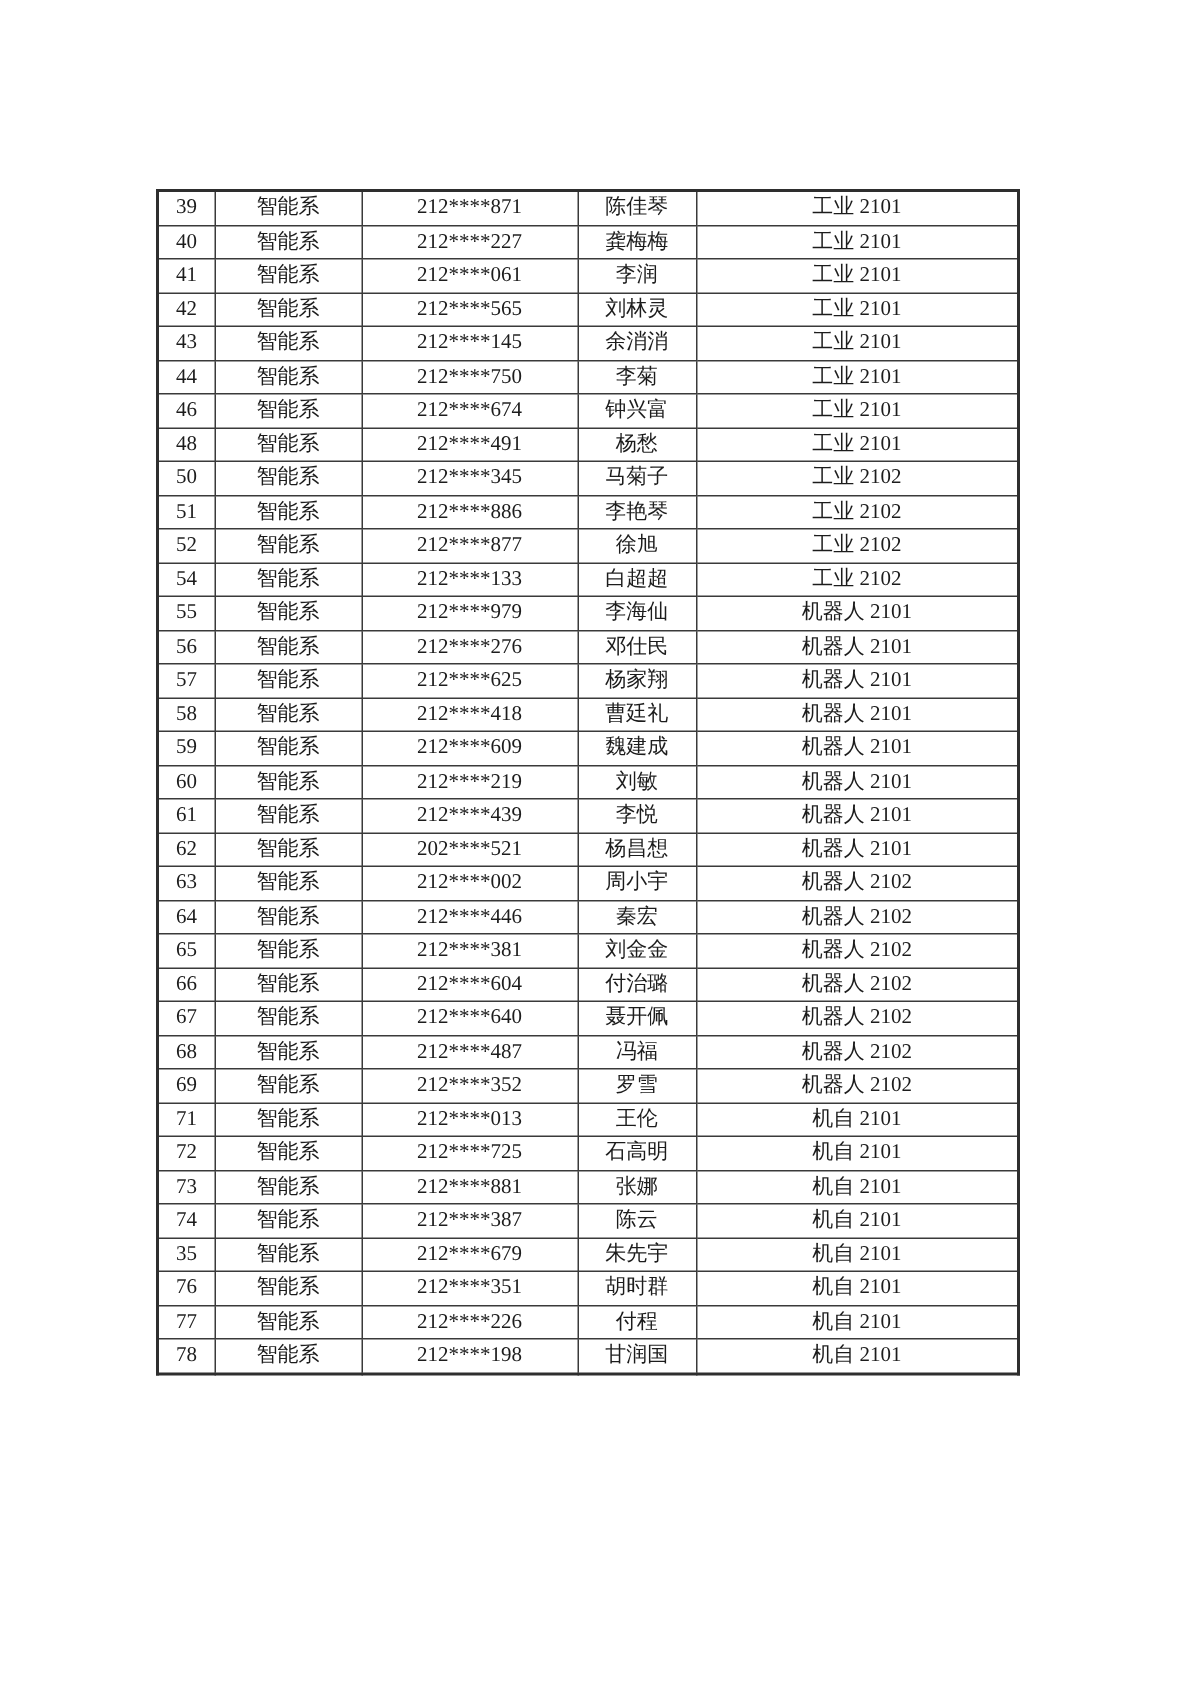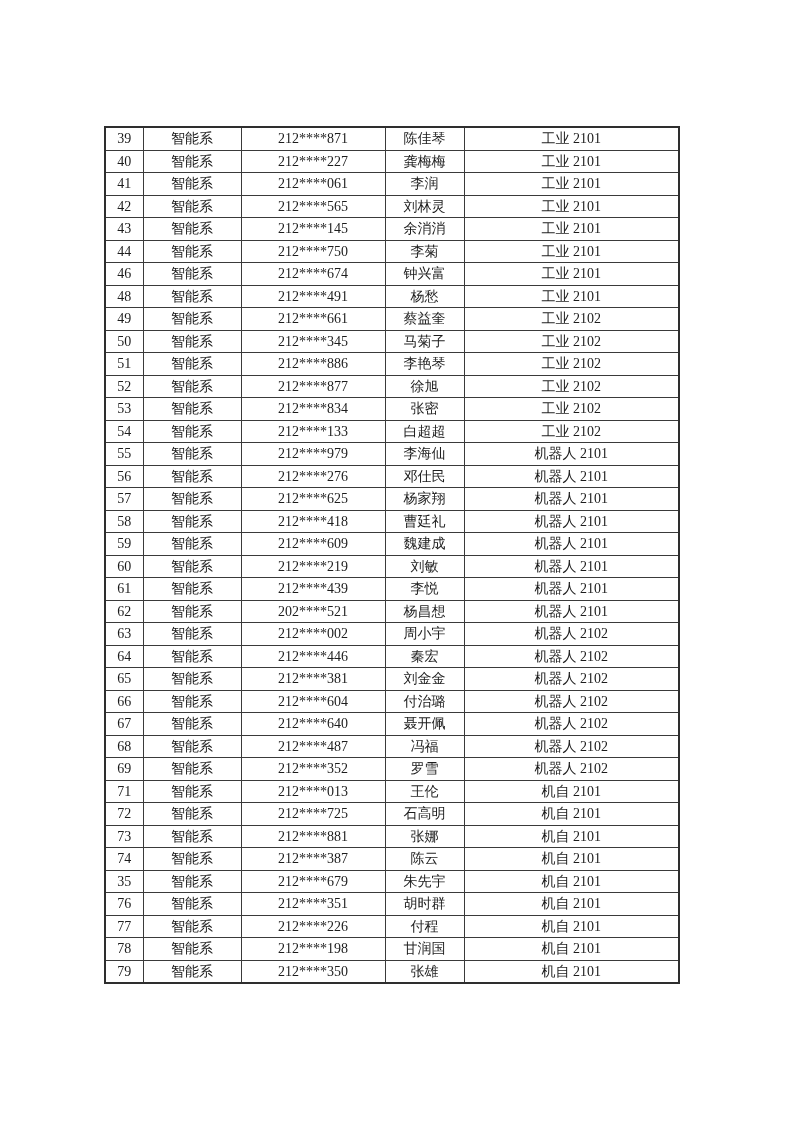--- a/index.html
+++ b/index.html
@@ -102,27 +102,20 @@
           <td>工业 2101</td>
         </tr>
         <tr>
           <td>48</td>
           <td>智能系</td>
           <td>212****491</td>
           <td>杨愁</td>
           <td>工业 2101</td>
         </tr>
         <tr>
-          <td>49</td>
-          <td>智能系</td>
-          <td>212****661</td>
-          <td>蔡益奎</td>
-          <td>工业 2102</td>
-        </tr>
-        <tr>
           <td>50</td>
           <td>智能系</td>
           <td>212****345</td>
           <td>马菊子</td>
           <td>工业 2102</td>
         </tr>
         <tr>
           <td>51</td>
           <td>智能系</td>
           <td>212****886</td>
@@ -130,27 +123,20 @@
           <td>工业 2102</td>
         </tr>
         <tr>
           <td>52</td>
           <td>智能系</td>
           <td>212****877</td>
           <td>徐旭</td>
           <td>工业 2102</td>
         </tr>
         <tr>
-          <td>53</td>
-          <td>智能系</td>
-          <td>212****834</td>
-          <td>张密</td>
-          <td>工业 2102</td>
-        </tr>
-        <tr>
           <td>54</td>
           <td>智能系</td>
           <td>212****133</td>
           <td>白超超</td>
           <td>工业 2102</td>
         </tr>
         <tr>
           <td>55</td>
           <td>智能系</td>
           <td>212****979</td>
@@ -302,24 +288,17 @@
           <td>智能系</td>
           <td>212****226</td>
           <td>付程</td>
           <td>机自 2101</td>
         </tr>
         <tr>
           <td>78</td>
           <td>智能系</td>
           <td>212****198</td>
           <td>甘润国</td>
-          <td>机自 2101</td>
-        </tr>
-        <tr>
-          <td>79</td>
-          <td>智能系</td>
-          <td>212****350</td>
-          <td>张雄</td>
           <td>机自 2101</td>
         </tr>
       </tbody>
   </table>
 </div>
 
 </body></html>

